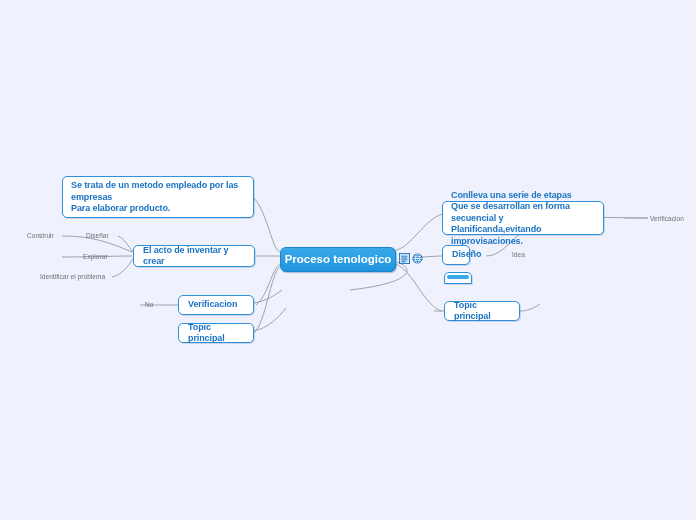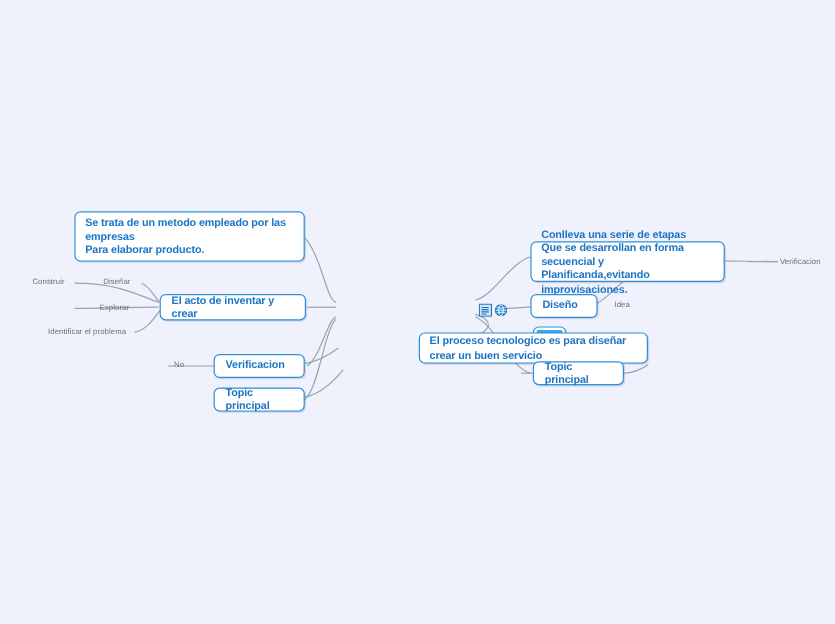--- a/index.html
+++ b/index.html
@@ -168,20 +168,23 @@
   </div>
 
   <div class="node pill" id="comprobacion" style="left:178px; top:295px; width:76px; height:20px;">
     <span class="txt">Verificacion</span>
   </div>
 
   <div class="node pill" id="topic-principal-left" style="left:178px; top:323px; width:76px; height:20px;">
     <span class="txt">Topic principal</span>
   </div>
 
+  <div class="node" id="root-node" style="left:280px; top:247px; width:116px; height:25px;">
+    <span class="txt">Proceso tenologico</span>
+  </div>
 
   <div id="root-icons" style="left:399px; top:253px;">
     <svg class="mini-icon" viewBox="0 0 12 12">
       <rect x="0.5" y="0.5" width="11" height="11" fill="#cfe6f8" stroke="#1b74c4" stroke-width="1"></rect>
       <g stroke="#1b74c4" stroke-width="1">
         <line x1="2.5" y1="3.5" x2="9" y2="3.5"></line>
         <line x1="2.5" y1="5.5" x2="9" y2="5.5"></line>
         <line x1="2.5" y1="7.5" x2="9" y2="7.5"></line>
         <line x1="2.5" y1="9.5" x2="7" y2="9.5"></line>
       </g>
@@ -196,27 +199,24 @@
       </g>
     </svg>
   </div>
 
   <div class="node card" id="conlleva-card" style="left:442px; top:201px; width:162px; height:34px;">
     <span class="txt">Conlleva una serie de etapas
 Que se desarrollan en forma secuencial y
 Planificanda,evitando improvisaciones.</span>
   </div>
 
-  <div class="node pill" id="diseno" style="left:442px; top:245px; width:56px; height:20px;">
+  <div class="node pill" id="diseno" style="left:442px; top:245px; width:28px; height:20px;">
     <span class="txt">Diseño</span>
   </div>
 
-  <div class="node card" id="proceso-card" style="left:349px; top:277px; width:191px; height:26px;">
-    <span class="txt">El proceso tecnologico es para diseñar crear un buen servicio</span>
-  </div>
 
   <div class="node pill" id="topic-principal-right" style="left:444px; top:301px; width:76px; height:20px;">
     <span class="txt">Topic principal</span>
   </div>
 
   <div class="label" style="left:27px; top:231px;">
     <span>Construir</span>
   </div>
   <div class="label" style="left:86px; top:231px;">
     <span>Diseñar</span>

